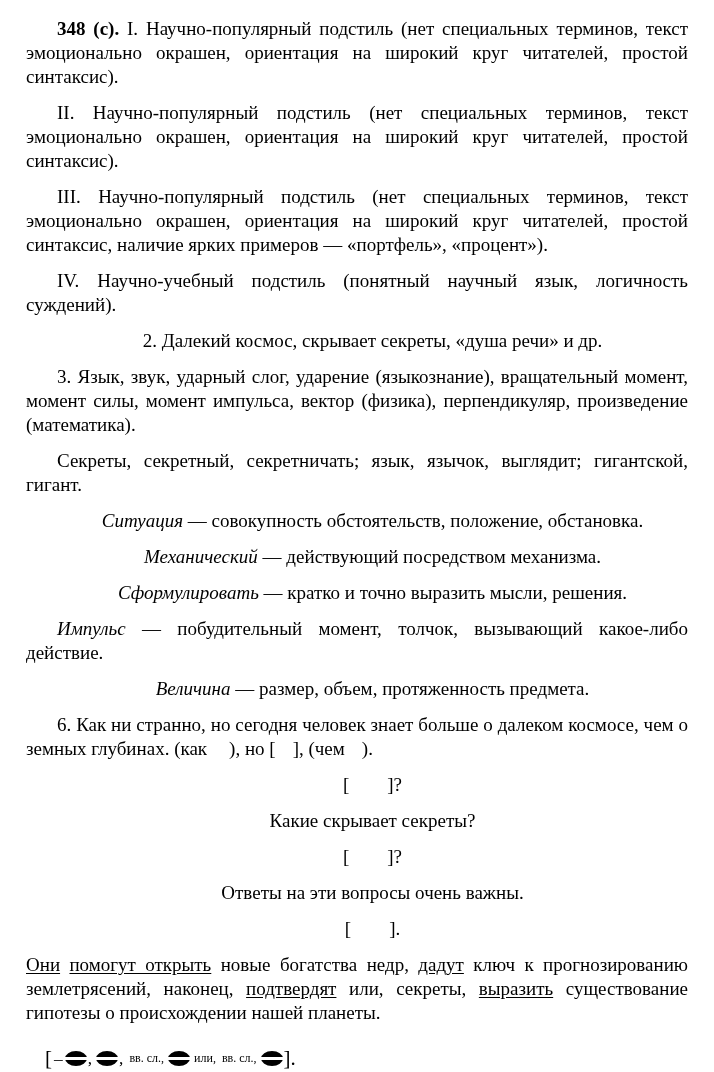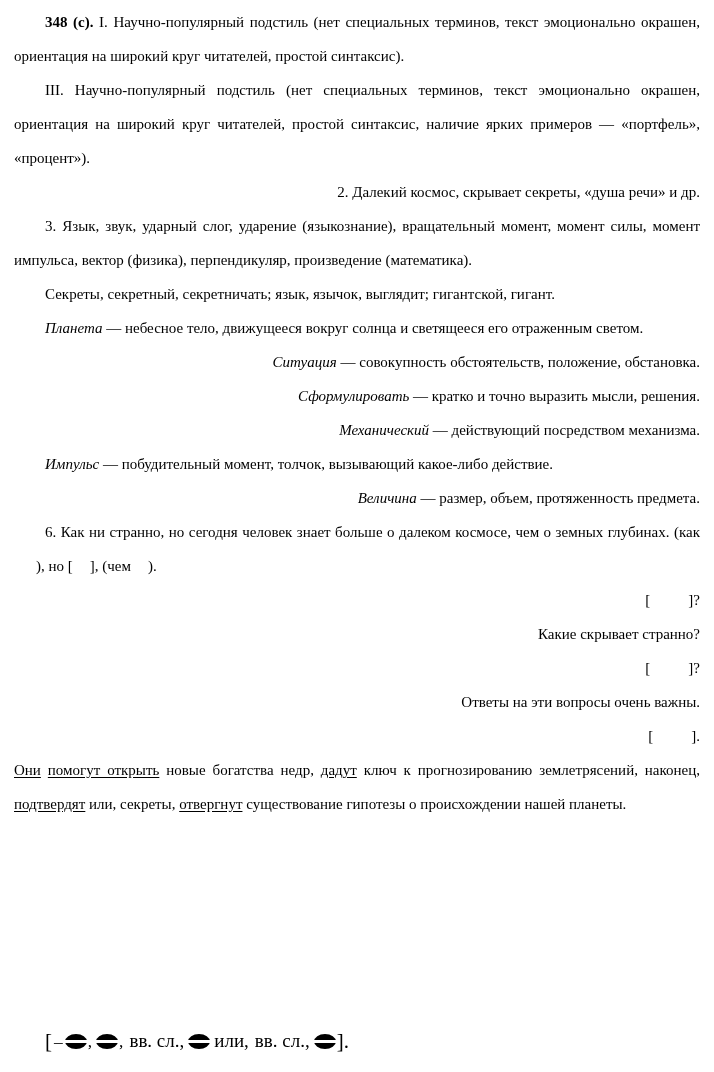--- a/index.html
+++ b/index.html
@@ -16,38 +16,38 @@
     font-family: "Liberation Serif", "DejaVu Serif", serif;
     color: #000000;
   }
   .textblock {
     position: absolute;
     left: 14px;
     top: 5px;
     width: 686px;
   }
   p.para {
-    margin: 0;
+    margin: 12px;
     padding: 0;
-    font-size: 15px;
-    line-height: 34px;
+    font-size: 19px;
+    line-height: 24px;
     text-align: justify;
     text-indent: 31px;
     -webkit-hyphens: none;
     hyphens: none;
     word-spacing: 0px;
   }
   p.last-full {
     text-align: justify;
   }
   p.noindent {
     text-indent: 0;
   }
   p.flush {
-    text-align: right;
+    text-align: center;
     text-indent: 31px;
   }
   b.ex-num {
     font-weight: bold;
   }
   i.term {
     font-style: italic;
   }
   u.uline {
     text-underline-offset: 2px;
@@ -63,21 +63,21 @@
     top: 1029px;
     font-size: 17.4px;
     line-height: 24px;
     white-space: nowrap;
     display: flex;
     align-items: center;
   }
   .scheme .brk { font-size: 21px; line-height: 21px; }
   .scheme .dash { margin: 0 1px 0 2px; }
   .scheme .cm { margin-right: 3px; }
-  .scheme .lbl { margin: 0 3px; font-size: 19px; }
+  .scheme .lbl { margin: 17px 3px; font-size: 12px; }
   .homog {
     display: inline-block;
     width: 22px;
     height: 15px;
     background: #000000;
     border-radius: 50%;
     position: relative;
     margin: 0 1px;
     vertical-align: middle;
   }
@@ -92,59 +92,60 @@
   }
 </style>
 </head>
 <body>
 
 <div class="page">
   <div class="textblock">
 
     <p class="para"><b class="ex-num">348 (с).</b> <span>I.</span> <span>Научно-популярный подстиль (нет специальных терминов, текст эмоционально окрашен, ориентация на широкий круг читателей, простой синтаксис).</span></p>
 
+    <p class="para"><span>II.</span> <span>Научно-популярный подстиль (нет специальных терминов, текст эмоционально окрашен, ориентация на широкий круг читателей, простой синтаксис).</span></p>
 
     <p class="para"><span>III.</span> <span>Научно-популярный подстиль (нет специальных терминов, текст эмоционально окрашен, ориентация на широкий круг читателей, простой синтаксис, наличие ярких примеров — «портфель», «процент»).</span></p>
 
+    <p class="para"><span>IV.</span> <span>Научно-учебный подстиль (понятный научный язык, логичность суждений).</span></p>
 
 
     <p class="para flush">2. Далекий космос, скрывает секреты, «душа речи» и др.</p>
 
     <p class="para">3. Язык, звук, ударный слог, ударение (языкознание), вращательный момент, момент силы, момент импульса, вектор (физика), перпендикуляр, произведение (математика).</p>
 
 
     <p class="para">Секреты, секретный, секретничать; язык, язычок, выглядит; гигантской, гигант.</p>
 
 
-    <p class="para"><i class="term">Планета</i><span> — небесное тело, движущееся вокруг солнца и светящееся его отраженным светом.</span></p>
 
     <p class="para flush"><i class="term">Ситуация</i><span> — совокупность обстоятельств, положение, обстановка.</span></p>
 
+    <p class="para flush"><i class="term">Механический</i><span> — действующий посредством механизма.</span></p>
+
     <p class="para flush"><i class="term">Сформулировать</i><span> — кратко и точно выразить мысли, решения.</span></p>
-
-    <p class="para flush"><i class="term">Механический</i><span> — действующий посредством механизма.</span></p>
 
     <p class="para"><i class="term">Импульс</i><span> — побудительный момент, толчок, вызывающий какое-либо действие.</span></p>
 
     <p class="para flush"><i class="term">Величина</i><span> — размер, объем, протяженность предмета.</span></p>
 
     <p class="para"><span>6. Как ни странно, но сегодня человек знает больше о далеком космосе, чем о земных глубинах.</span> <span>(как</span><span class="gap-md"></span><span>), но [</span><span class="gap-sm"></span><span>], (чем</span><span class="gap-sm"></span><span>).</span></p>
 
 
     <p class="para flush"><span>[</span><span class="gap-lg"></span><span>]?</span></p>
 
-    <p class="para flush">Какие скрывает странно?</p>
+    <p class="para flush">Какие скрывает секреты?</p>
 
     <p class="para flush"><span>[</span><span class="gap-lg"></span><span>]?</span></p>
 
     <p class="para flush">Ответы на эти вопросы очень важны.</p>
 
     <p class="para flush"><span>[</span><span class="gap-lg"></span><span>].</span></p>
 
-    <p class="para noindent last-full"><u class="uline">Они</u><span> </span><u class="uline">помогут открыть</u><span> новые богатства недр, </span><u class="uline">дадут</u><span> ключ к прогнозированию землетрясений, наконец, </span><u class="uline">подтвердят</u><span> или, секреты, </span><u class="uline">отвергнут</u><span> существование гипотезы о происхождении нашей планеты.</span></p>
+    <p class="para noindent last-full"><u class="uline">Они</u><span> </span><u class="uline">помогут открыть</u><span> новые богатства недр, </span><u class="uline">дадут</u><span> ключ к прогнозированию землетрясений, наконец, </span><u class="uline">подтвердят</u><span> или, секреты, </span><u class="uline">выразить</u><span> существование гипотезы о происхождении нашей планеты.</span></p>
 
   </div>
 
   <div class="scheme">
     <span class="brk">[</span>
     <span class="dash">–</span>
     <span class="homog"></span>
     <span class="cm">,</span>
     <span class="homog"></span>
     <span class="cm">,</span>

